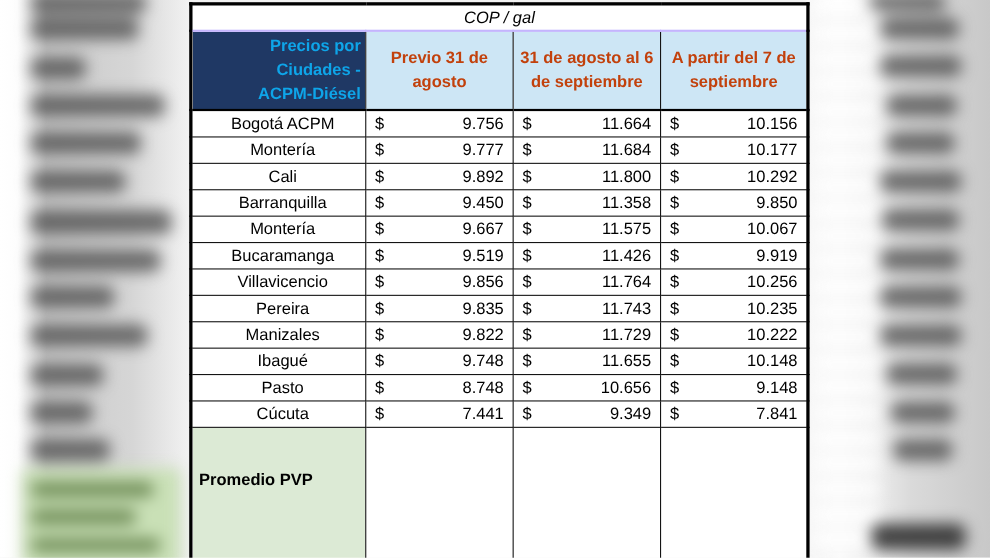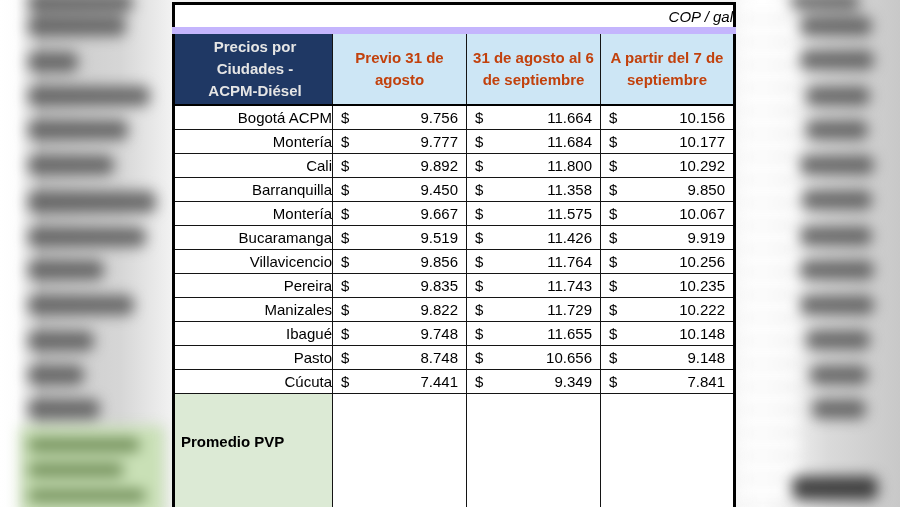--- a/index.html
+++ b/index.html
@@ -34,27 +34,27 @@
   table.price-table {
     position:absolute; left:172px; top:2px; width:561px; height:501px; z-index:5;
     border-collapse:collapse; table-layout:fixed; background:#ffffff;
     color:#000;
   }
   .price-table { border:3px solid #000; }
   .price-table td, .price-table th {
     border:1.5px solid #141414; padding:0; font-size:15px; overflow:hidden;
     vertical-align:middle;
   }
-  tr.unit-row td { height:22px; text-align:right; font-style:italic; border-bottom:7px solid #c4b5fd; background:#fff; }
+  tr.unit-row td { height:22px; text-align:center; font-style:italic; border-bottom:2px solid #c4b5fd; background:#fff; }
   tr.header-row th { height:48px; font-weight:bold; border-bottom:2.5px solid #000; line-height:22px; }
-  th.city-head { background:#1f3864; color:#e5e5e5; text-align:center; padding:2px 4px 2px 7px; }
+  th.city-head { background:#1f3864; color:#0ea5e9; text-align:right; padding:2px 4px 2px 7px; }
   th.city-head span { display:block; }
   th.period-head { background:#cde6f5; color:#c2410c; text-align:center; padding:0 2px; }
   tr.data-row td { height:23px; }
-  td.city { text-align:right; padding-left:7px; }
+  td.city { text-align:center; padding-left:7px; }
   td.money-cell .money { display:flex; justify-content:space-between; align-items:center; padding:0 8px 0 8px; }
   tr.summary-row td { height:77px; }
   td.summary-label { background:#dcead5; font-weight:bold; padding-left:6px; line-height:1.27; white-space:pre; }
   td.summary-label span { display:block; }
 </style>
 </head>
 <body>
 
 <div class="bg-left"></div>
 <div class="bg-right"></div>

